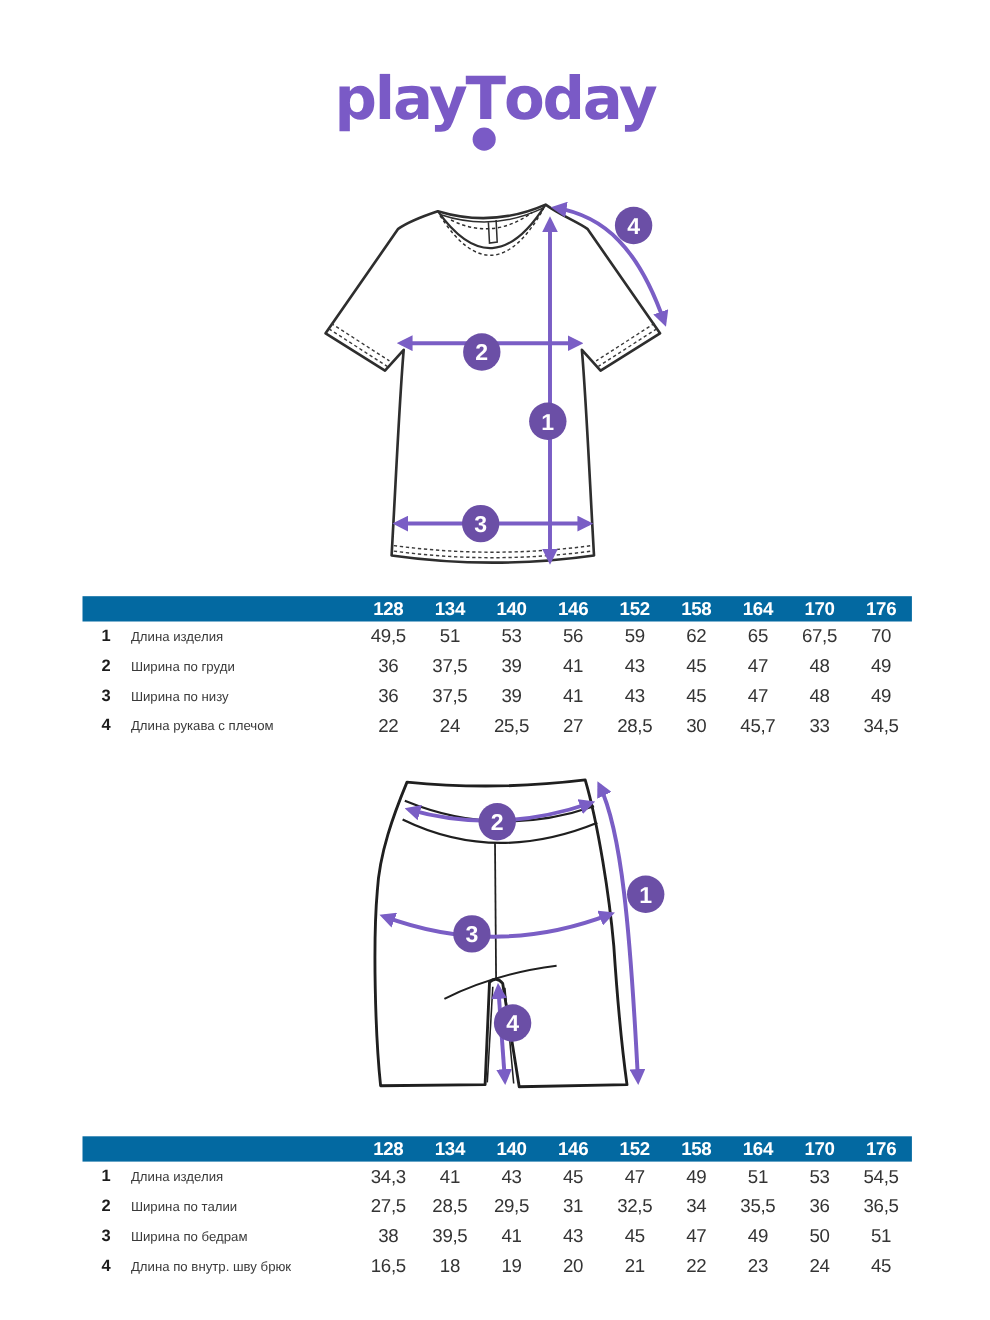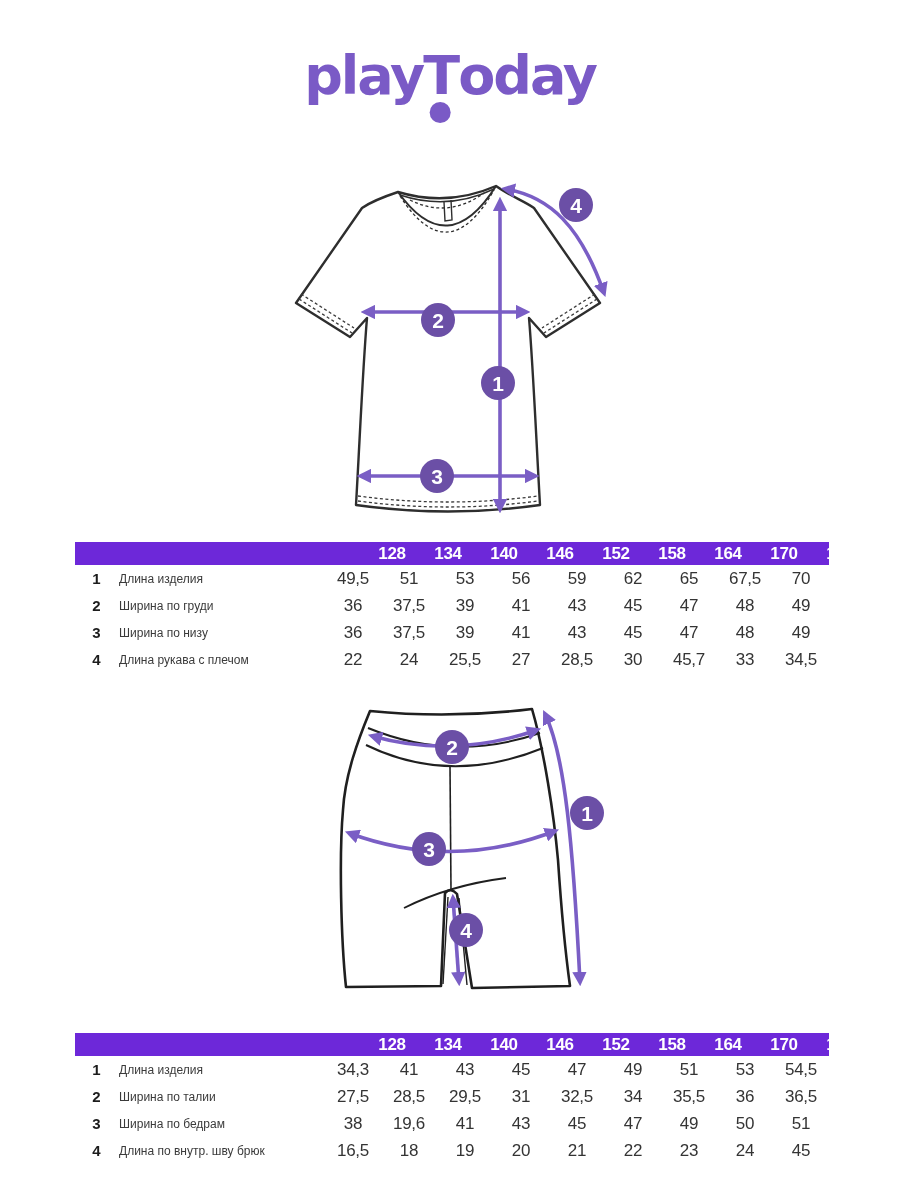--- a/index.html
+++ b/index.html
@@ -2,38 +2,38 @@
 <html><head>
 <meta charset="utf-8">
 <style>
   html,body{margin:0;padding:0;background:#ffffff;}
   #page{
     position:relative;width:900px;height:1200px;background:#ffffff;overflow:hidden;
     font-family:"Liberation Sans",sans-serif;color:#3a3a3a;
   }
   
   .logo{
-    position:absolute;top:46px;left:0;width:900px;text-align:center;
+    position:absolute;top:60px;left:0;width:900px;text-align:center;
     font-family:"DejaVu Sans",sans-serif;font-weight:bold;font-size:54px;
     letter-spacing:-2px;color:#7a5ac6;line-height:60px;
   }
   .logo-t{position:relative;display:inline-block;}
   .t-dot{
     position:absolute;left:50%;transform:translateX(-54%);bottom:-17px;
     width:21px;height:21px;border-radius:50%;background:#7a5ac6;
   }
   
   .tshirt-svg{position:absolute;left:270px;top:155px;}
   .shorts-svg{position:absolute;left:310px;top:695px;}
   
   .size-table{position:absolute;left:75px;width:754px;}
   .size-table-1{top:542px;}
   .size-table-2{top:1033px;}
   .trow{display:grid;grid-template-columns:43px 207px repeat(9,56px);align-items:center;height:27px;}
-  .trow.thead{background:#6d28d9;height:23px;padding-left:39px;}
+  .trow.thead{background:#0369a1;height:23px;}
   .thead .tc.val{color:#ffffff;font-weight:bold;font-size:17px;}
   .tc{white-space:nowrap;}
   .tc.num{text-align:center;font-weight:bold;font-size:15px;color:#1c1c1c;}
   .tc.label{text-align:left;font-size:12px;color:#3a3a3a;padding-left:1px;}
   .tc.val{text-align:center;font-size:17px;color:#343434;letter-spacing:-0.3px;}
 </style>
 </head>
 <body>
 
 <div id="page">
@@ -250,21 +250,21 @@
         <div class="tc val">32,5</div>
         <div class="tc val">34</div>
         <div class="tc val">35,5</div>
         <div class="tc val">36</div>
         <div class="tc val">36,5</div>
       </div>
       <div class="trow">
         <div class="tc num">3</div>
         <div class="tc label">Ширина по бедрам</div>
         <div class="tc val">38</div>
-        <div class="tc val">19,6</div>
+        <div class="tc val">39,5</div>
         <div class="tc val">41</div>
         <div class="tc val">43</div>
         <div class="tc val">45</div>
         <div class="tc val">47</div>
         <div class="tc val">49</div>
         <div class="tc val">50</div>
         <div class="tc val">51</div>
       </div>
       <div class="trow">
         <div class="tc num">4</div>

